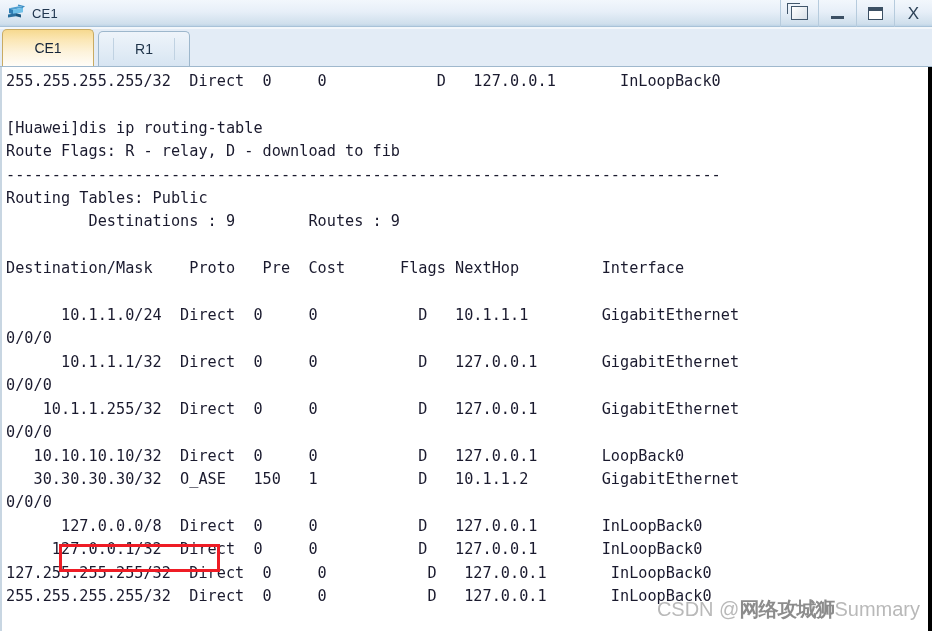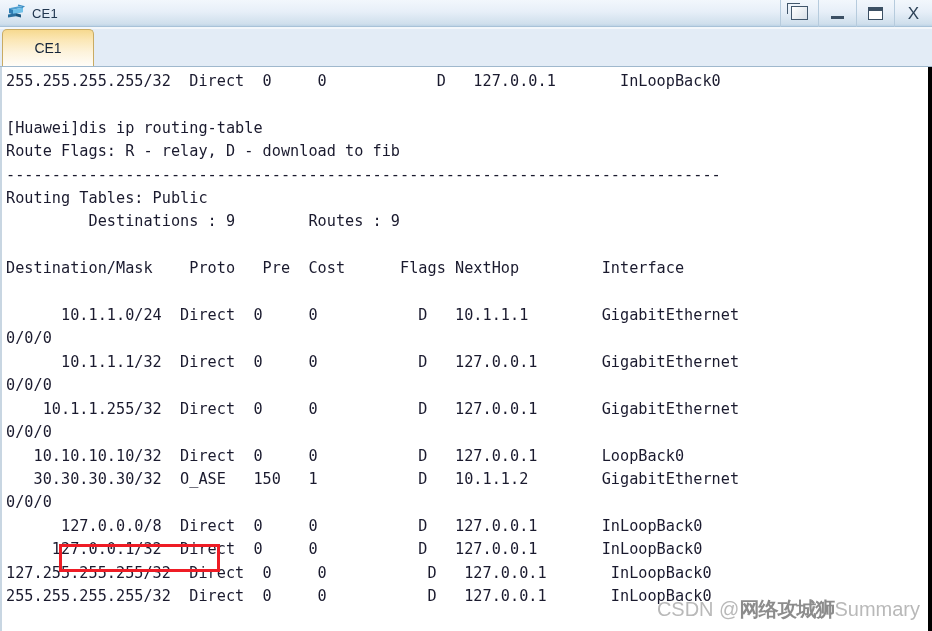--- a/index.html
+++ b/index.html
@@ -242,20 +242,23 @@
       <div class="win-btn">
         <span class="glyph-close">X</span>
       </div>
     </div>
   </div>
 
   <div class="tabstrip">
     <div class="tab active">
       <span>CE1</span>
     </div>
+    <div class="tab inactive">
+      <span>R1</span>
+    </div>
   </div>
 
   <div class="terminal">
     <pre class="term-text">255.255.255.255/32  Direct  0     0            D   127.0.0.1       InLoopBack0
 
 [Huawei]dis ip routing-table
 Route Flags: R - relay, D - download to fib
 ------------------------------------------------------------------------------
 Routing Tables: Public
          Destinations : 9        Routes : 9

